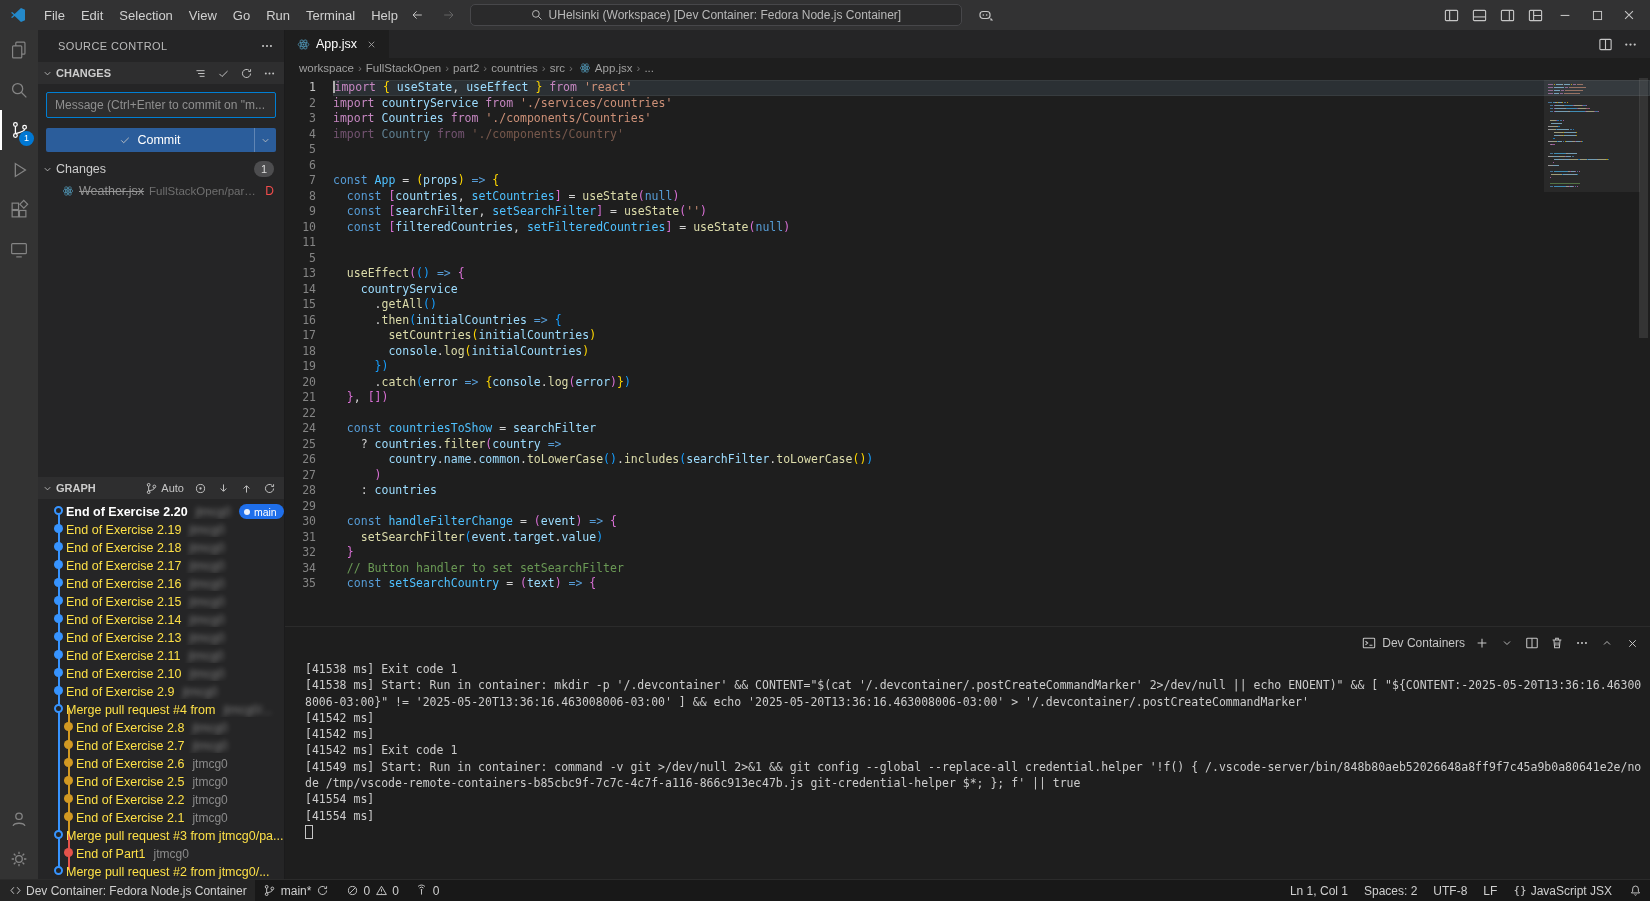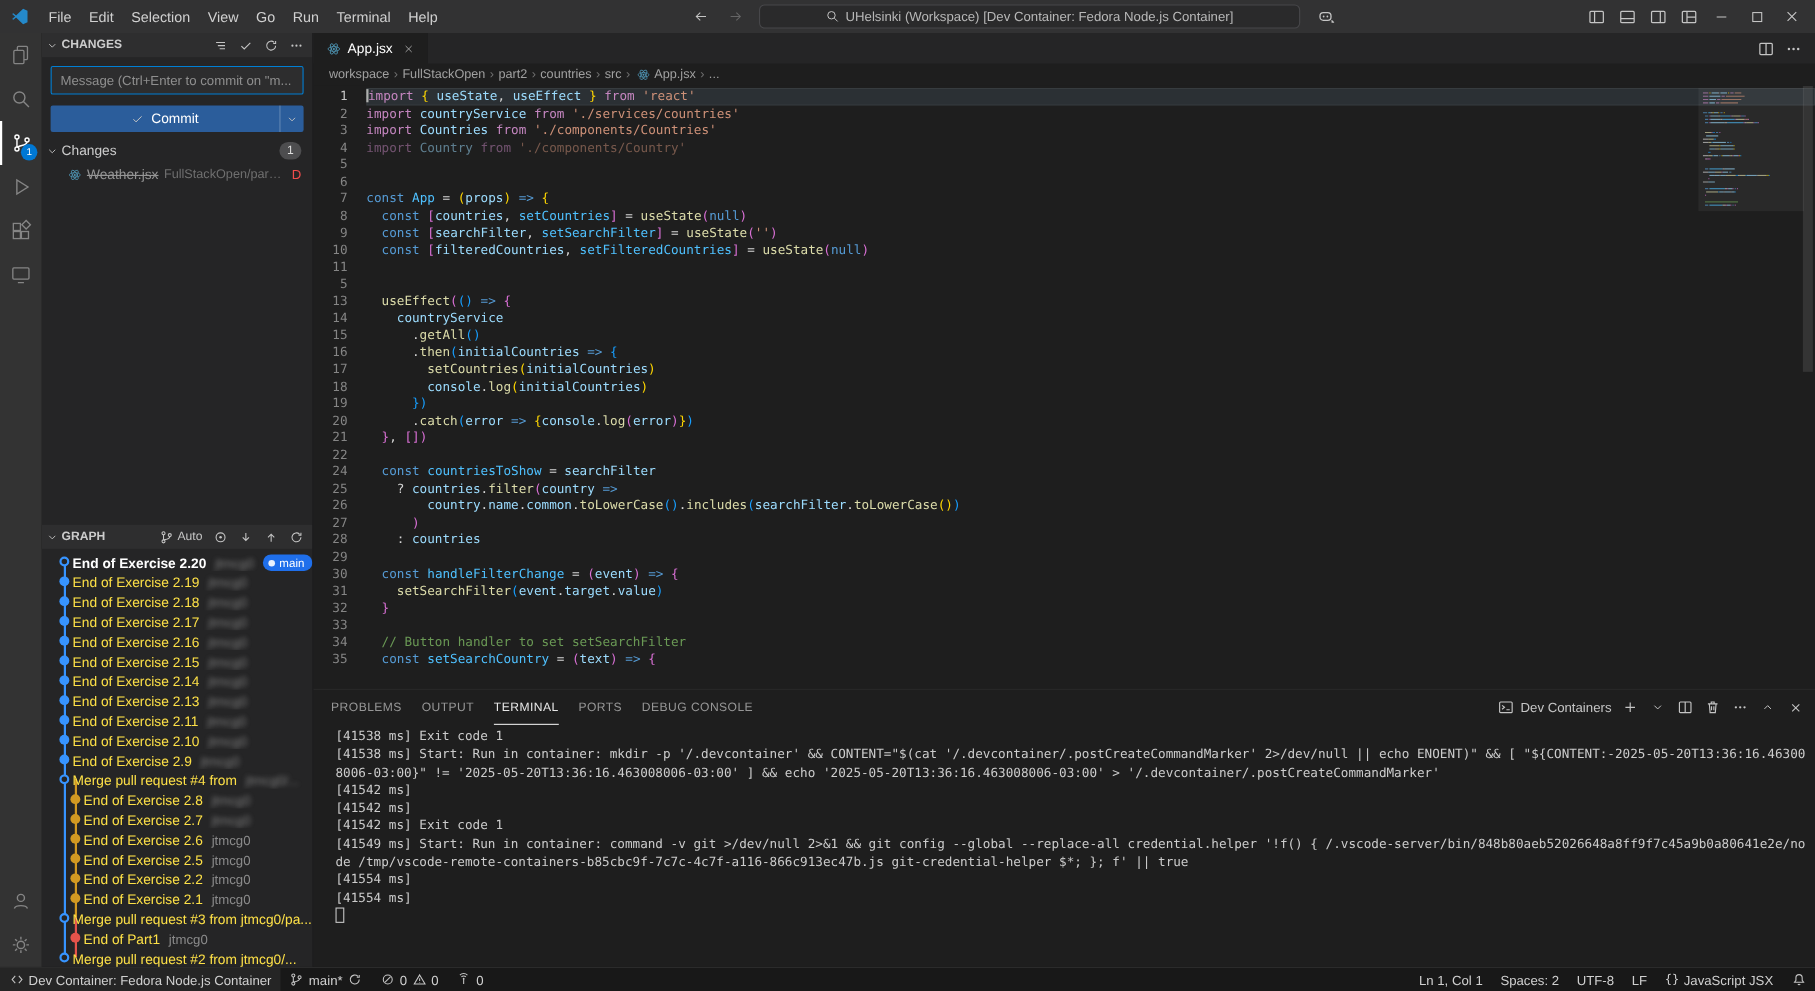--- a/index.html
+++ b/index.html
@@ -8,21 +8,21 @@
 svg{display:block}
 .ic{display:inline-flex;align-items:center;justify-content:center;color:#c5c5c5}
 .ic svg{stroke:currentColor;fill:none;stroke-width:1.2}
 .ic.fill svg{fill:currentColor;stroke:none}
 
 
 .titlebar{height:30px;background:#323233;display:flex;align-items:center;color:#ccc;position:relative}
 .logo{width:36px;display:flex;justify-content:center}
 .menubar{display:flex;align-items:center}
 .menu-item{padding:2px 8px;border-radius:4px;font-size:13px;color:#d0d0d0;cursor:default}
-.tb-mid{flex:1;display:flex;align-items:center;justify-content:center;gap:10px}
+.tb-mid{flex:1;display:flex;align-items:center;gap:10px}
 .nav-arrow{width:22px;height:22px}
 .nav-arrow.dim{opacity:.35}
 .cmd-center{width:492px;height:22px;background:#2a2a2b;border:1px solid #47474a;border-radius:5px;display:flex;align-items:center;justify-content:center;gap:6px;color:#b8b8b8;font-size:12px}
 .tb-right{display:flex;align-items:center;gap:2px;padding-right:6px}
 .tb-btn{width:26px;height:24px;display:flex;align-items:center;justify-content:center;border-radius:4px}
 .win-btn{width:30px;height:28px;display:flex;align-items:center;justify-content:center}
 
 
 .main{display:flex;height:849px}
 
@@ -259,20 +259,32 @@
       </span>
     <span class="ab-item">
         <svg width="22" height="22" viewBox="0 0 24 24" fill="none" stroke="currentColor" stroke-width="1.4">
           <circle cx="12" cy="12" r="3.6"></circle>
           <path d="M12 4v2.6M12 17.4V20M4 12h2.6M17.4 12H20M6.3 6.3l1.9 1.9M15.8 15.8l1.9 1.9M17.7 6.3l-1.9 1.9M8.2 15.8l-1.9 1.9"></path>
         </svg>
       </span>
   </div>
 
   <div class="sidebar">
+    <div class="sb-title">
+      <span>SOURCE CONTROL</span>
+      <span class="hdr-icons">
+        <span class="ic fill">
+            <svg width="14" height="14" viewBox="0 0 16 16">
+              <circle cx="3.5" cy="8" r="1.2"></circle>
+              <circle cx="8" cy="8" r="1.2"></circle>
+              <circle cx="12.5" cy="8" r="1.2"></circle>
+            </svg>
+          </span>
+      </span>
+    </div>
 
     <div class="section-header">
       <span class="ic">
           <svg width="11" height="11" viewBox="0 0 16 16">
             <path d="M4 6l4 4 4-4"></path>
           </svg>
         </span>
       <span>CHANGES</span>
       <span class="hdr-icons">
         <span class="ic">
@@ -633,21 +645,20 @@
           <div class="code-line"><span class="ln">22</span><span class="lc"></span></div>
           <div class="code-line"><span class="ln">24</span><span class="lc"><span class="tk-d">  </span><span class="tk-k">const</span><span class="tk-d"> </span><span class="tk-c">countriesToShow</span><span class="tk-d"> = </span><span class="tk-v">searchFilter</span></span></div>
           <div class="code-line"><span class="ln">25</span><span class="lc"><span class="tk-d">    ? </span><span class="tk-v">countries</span><span class="tk-d">.</span><span class="tk-f">filter</span><span class="tk-b2">(</span><span class="tk-v">country</span><span class="tk-d"> </span><span class="tk-k">=&gt;</span></span></div>
           <div class="code-line"><span class="ln">26</span><span class="lc"><span class="tk-d">        </span><span class="tk-v">country</span><span class="tk-d">.</span><span class="tk-v">name</span><span class="tk-d">.</span><span class="tk-v">common</span><span class="tk-d">.</span><span class="tk-f">toLowerCase</span><span class="tk-b3">(</span><span class="tk-b3">)</span><span class="tk-d">.</span><span class="tk-f">includes</span><span class="tk-b3">(</span><span class="tk-v">searchFilter</span><span class="tk-d">.</span><span class="tk-f">toLowerCase</span><span class="tk-b1">(</span><span class="tk-b1">)</span><span class="tk-b3">)</span></span></div>
           <div class="code-line"><span class="ln">27</span><span class="lc"><span class="tk-d">      </span><span class="tk-b2">)</span></span></div>
           <div class="code-line"><span class="ln">28</span><span class="lc"><span class="tk-d">    : </span><span class="tk-v">countries</span></span></div>
           <div class="code-line"><span class="ln">29</span><span class="lc"></span></div>
           <div class="code-line"><span class="ln">30</span><span class="lc"><span class="tk-d">  </span><span class="tk-k">const</span><span class="tk-d"> </span><span class="tk-c">handleFilterChange</span><span class="tk-d"> = </span><span class="tk-b2">(</span><span class="tk-v">event</span><span class="tk-b2">)</span><span class="tk-d"> </span><span class="tk-k">=&gt;</span><span class="tk-d"> </span><span class="tk-b2">{</span></span></div>
           <div class="code-line"><span class="ln">31</span><span class="lc"><span class="tk-d">    </span><span class="tk-f">setSearchFilter</span><span class="tk-b3">(</span><span class="tk-v">event</span><span class="tk-d">.</span><span class="tk-v">target</span><span class="tk-d">.</span><span class="tk-v">value</span><span class="tk-b3">)</span></span></div>
           <div class="code-line"><span class="ln">32</span><span class="lc"><span class="tk-d">  </span><span class="tk-b2">}</span></span></div>
-          <div class="code-line"><span class="ln">33</span><span class="lc"></span></div>
           <div class="code-line"><span class="ln">34</span><span class="lc"><span class="tk-d">  </span><span class="tk-m">// Button handler to set setSearchFilter</span></span></div>
           <div class="code-line"><span class="ln">35</span><span class="lc"><span class="tk-d">  </span><span class="tk-k">const</span><span class="tk-d"> </span><span class="tk-c">setSearchCountry</span><span class="tk-d"> = </span><span class="tk-b2">(</span><span class="tk-v">text</span><span class="tk-b2">)</span><span class="tk-d"> </span><span class="tk-k">=&gt;</span><span class="tk-d"> </span><span class="tk-b2">{</span></span></div>
         </div>
       <div class="minimap">
           <div class="mm-view"></div>
           <div class="mm-line"><span class="mm-b tk-p" style="width: 4.5px;"></span><span class="mm-sp tk-d" style="width: 1px;"></span><span class="mm-b tk-b1" style="width: 1px;"></span><span class="mm-sp tk-d" style="width: 1px;"></span><span class="mm-b tk-v" style="width: 6px;"></span><span class="mm-b tk-d" style="width: 1px;"></span><span class="mm-sp tk-d" style="width: 1px;"></span><span class="mm-b tk-v" style="width: 6.75px;"></span><span class="mm-sp tk-d" style="width: 1px;"></span><span class="mm-b tk-b1" style="width: 1px;"></span><span class="mm-sp tk-d" style="width: 1px;"></span><span class="mm-b tk-p" style="width: 3px;"></span><span class="mm-sp tk-d" style="width: 1px;"></span><span class="mm-b tk-s" style="width: 5.25px;"></span></div>
           <div class="mm-line"><span class="mm-b tk-p" style="width: 4.5px;"></span><span class="mm-sp tk-d" style="width: 1px;"></span><span class="mm-b tk-v" style="width: 10.5px;"></span><span class="mm-sp tk-d" style="width: 1px;"></span><span class="mm-b tk-p" style="width: 3px;"></span><span class="mm-sp tk-d" style="width: 1px;"></span><span class="mm-b tk-s" style="width: 16.5px;"></span></div>
           <div class="mm-line"><span class="mm-b tk-p" style="width: 4.5px;"></span><span class="mm-sp tk-d" style="width: 1px;"></span><span class="mm-b tk-v" style="width: 6.75px;"></span><span class="mm-sp tk-d" style="width: 1px;"></span><span class="mm-b tk-p" style="width: 3px;"></span><span class="mm-sp tk-d" style="width: 1px;"></span><span class="mm-b tk-s" style="width: 18px;"></span></div>
           <div class="mm-line"><span class="mm-b tk-p" style="width: 4.5px;"></span><span class="mm-sp tk-d" style="width: 1px;"></span><span class="mm-b tk-v" style="width: 5.25px;"></span><span class="mm-sp tk-d" style="width: 1px;"></span><span class="mm-b tk-p" style="width: 3px;"></span><span class="mm-sp tk-d" style="width: 1px;"></span><span class="mm-b tk-s" style="width: 16.5px;"></span></div>
           <div class="mm-line"></div>
@@ -682,27 +693,20 @@
           <div class="mm-line"><span class="mm-sp tk-d" style="width: 1.5px;"></span><span class="mm-b tk-m" style="width: 30px;"></span></div>
           <div class="mm-line"><span class="mm-sp tk-d" style="width: 1.5px;"></span><span class="mm-b tk-k" style="width: 3.75px;"></span><span class="mm-sp tk-d" style="width: 1px;"></span><span class="mm-b tk-c" style="width: 12px;"></span><span class="mm-b tk-d" style="width: 2.25px;"></span><span class="mm-b tk-b2" style="width: 1px;"></span><span class="mm-b tk-v" style="width: 3px;"></span><span class="mm-b tk-b2" style="width: 1px;"></span><span class="mm-sp tk-d" style="width: 1px;"></span><span class="mm-b tk-k" style="width: 1.5px;"></span><span class="mm-sp tk-d" style="width: 1px;"></span><span class="mm-b tk-b2" style="width: 1px;"></span></div>
         </div>
       <div class="scrollbar">
           <div class="scroll-thumb"></div>
         </div>
     </div>
 
     <div class="panel">
       <div class="panel-header">
-        <div class="panel-tabs">
-            <span class="panel-tab">PROBLEMS</span>
-            <span class="panel-tab">OUTPUT</span>
-            <span class="panel-tab active">TERMINAL</span>
-            <span class="panel-tab">PORTS</span>
-            <span class="panel-tab">DEBUG CONSOLE</span>
-          </div>
         <div class="panel-actions">
           <span class="term-profile">
             <span class="ic">
                 <svg width="14" height="14" viewBox="0 0 16 16">
                   <rect x="1.5" y="2.5" width="13" height="11" rx="1"></rect>
                   <path d="M4 6l2.5 2L4 10M8.5 10.5H12"></path>
                 </svg>
               </span>
             <span>Dev Containers</span>
           </span>

